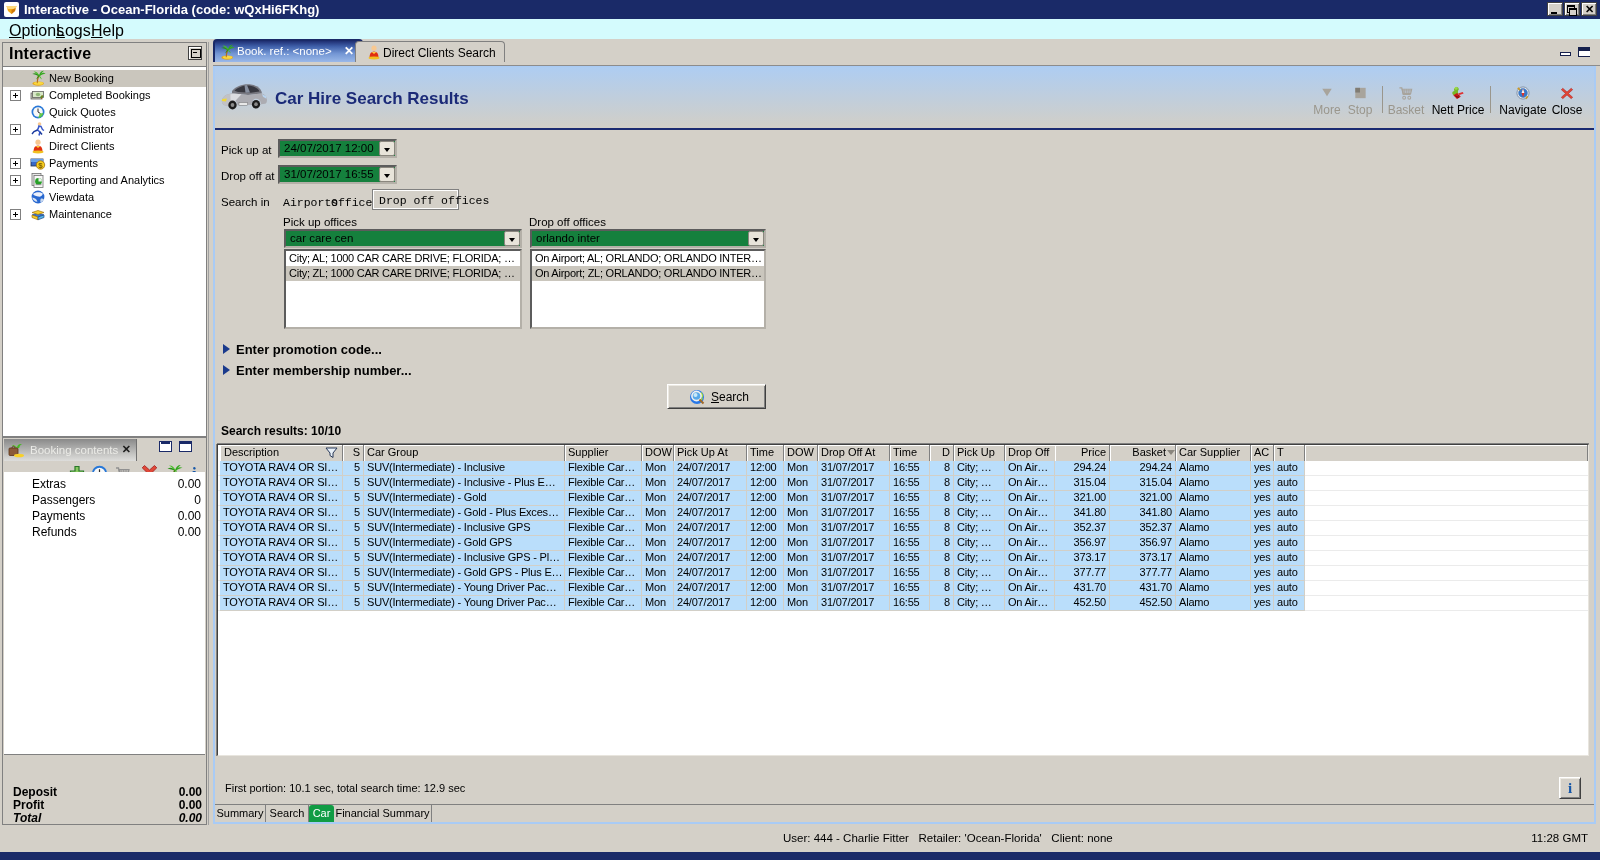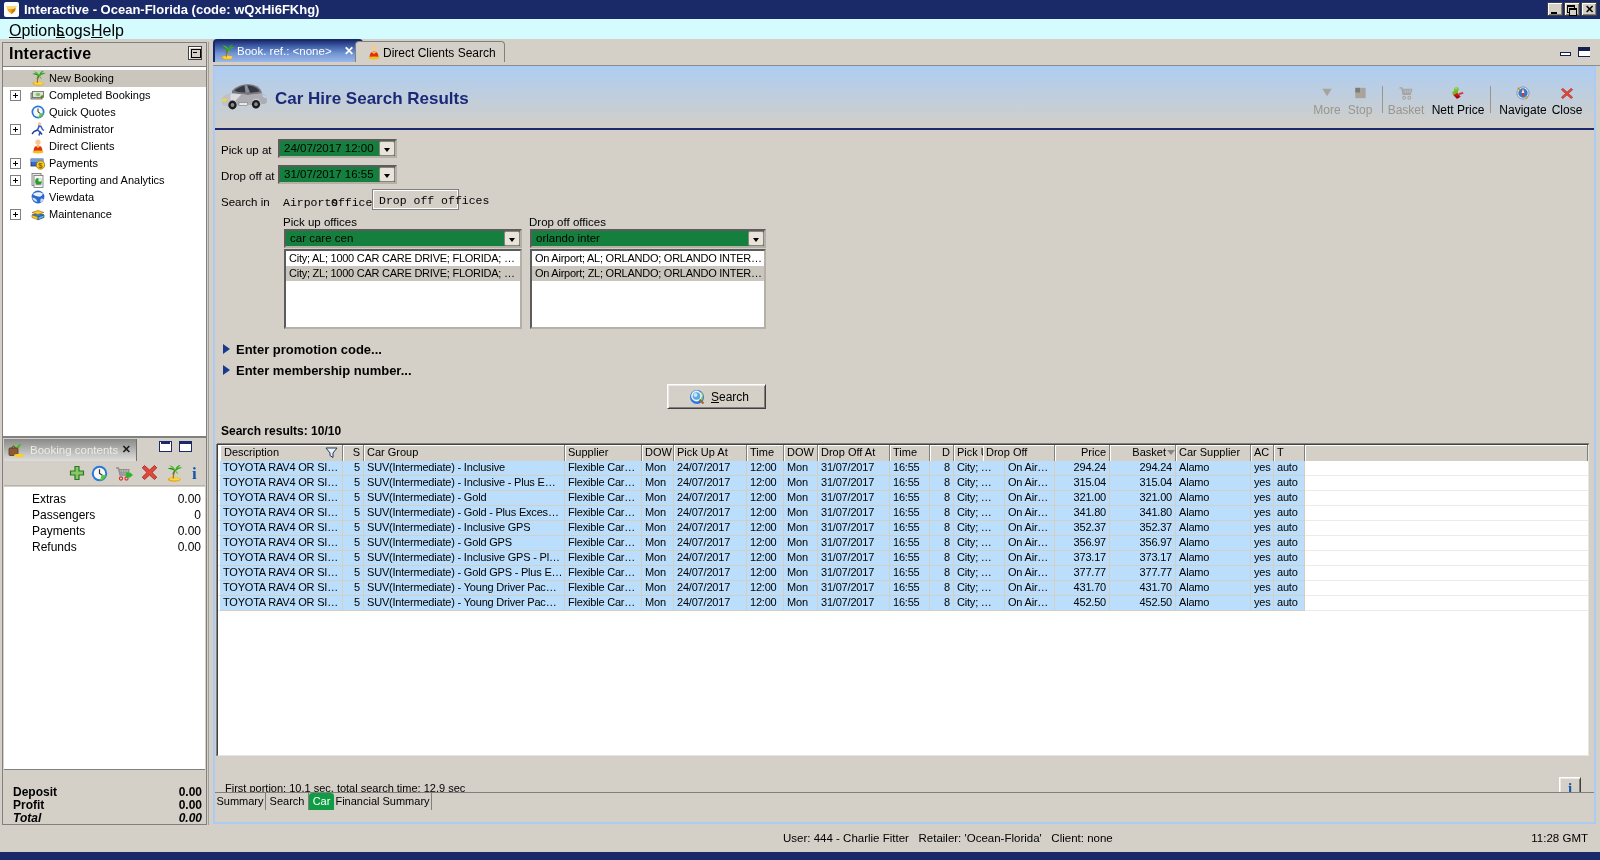--- a/index.html
+++ b/index.html
@@ -39,21 +39,21 @@
 
 #bookpanel { left:2px; top:437px; width:205px; height:388px; background:#d4d0c8; border:1px solid #808080; }
 #booktab { position:absolute; left:1px; top:1px; width:133px; height:22px; background:linear-gradient(#898989,#c6c6c4 70%,#dddddb); border-right:1px solid #707070; color:#ebebe7; }
 #booktab .btx { position:absolute; left:26px; top:5px; font-size:11.5px; }
 #booktab .bx { position:absolute; right:5px; top:4px; color:#1a1a1a; font-weight:bold; font-size:11px; }
 .bkbtn { position:absolute; top:3px; width:13px; height:11px; background:#fff; border:1px solid #1a2a68; }
 #bookmin:after { content:""; position:absolute; left:1px; top:0px; width:9px; height:2px; background:#1a2a68; }
 #bookmax:after { content:""; position:absolute; left:0px; top:0px; width:11px; height:2px; background:#1a2a68; }
 #booktoolbar { position:absolute; left:1px; top:23px; right:1px; height:25px; background:#d4d0c8; border-bottom:1px solid #b8b4ac; }
 #booktoolbar svg { position:absolute; top:3px; }
-#bookwhite { position:absolute; left:1px; top:49px; right:1px; height:283px; background:#fff; border-bottom:1px solid #808080; }
+#bookwhite { position:absolute; left:1px; top:34px; right:1px; height:283px; background:#fff; border-bottom:1px solid #808080; }
 .brow { position:absolute; left:0; width:100%; height:16px; font-size:12px; }
 .brow .l { position:absolute; left:28px; top:1px; }
 .brow .v { position:absolute; right:4px; top:1px; }
 .srow { position:absolute; left:0; width:100%; height:13px; font-weight:bold; font-size:12px; }
 .srow .l { position:absolute; left:10px; top:0; }
 .srow .v { position:absolute; right:4px; top:0; }
 
 
 #mainarea { left:209px; top:39px; width:1391px; height:790px; }
 .mdibtn { position:absolute; top:8px; width:12px; height:10px; }
@@ -101,21 +101,21 @@
 
 
 #restitle { position:absolute; left:6px; top:357px; font-weight:bold; font-size:12px; }
 #rtable { position:absolute; left:2px; top:377px; width:1372px; height:312px; background:#fff; border:1px solid; border-color:#404040 #e8e5de #e8e5de #404040; box-shadow:0 -1px 0 #808080, -1px 0 0 #808080; }
 .hcell { position:absolute; top:0; height:16px; background:#d4d0c8; border-right:1px solid #808080; box-shadow:inset 1px 1px 0 #fff; font-size:11px; padding:1px 3px; white-space:nowrap; overflow:hidden; }
 .rrow { position:absolute; left:0; height:15px; width:1370px; box-shadow:inset 0 -1px 0 #ebebeb; background:#fff; }
 .rcell { position:absolute; top:0; height:15px; background:#badefb; font-size:11px; letter-spacing:-0.2px; padding:0px 3px; white-space:nowrap; overflow:hidden; border-right:1px solid #d2cfc7; border-bottom:1px solid #d2cfc7; }
 
 #portionbar { position:absolute; left:2px; top:690px; width:1372px; height:47px; }
 #infobtn { position:absolute; left:1344px; top:710px; width:22px; height:22px; background:#d4d0c8; border:1px solid; border-color:#fff #404040 #404040 #fff; box-shadow:inset 1px 1px 0 #ece9e2, inset -1px -1px 0 #808080; color:#1556a8; font-family:"Liberation Serif",serif; font-weight:bold; font-size:15px; text-align:center; line-height:20px; }
-#bottabs { position:absolute; left:0px; bottom:0px; width:100%; height:30px; border-top:1px solid #808080; background:#d4d0c8; }
+#bottabs { position:absolute; left:0px; bottom:0px; width:100%; height:18px; border-top:1px solid #808080; background:#d4d0c8; }
 .btab { position:absolute; top:0; height:17px; padding-top:2px; text-align:center; border-right:1px solid #808080; font-size:11px; white-space:nowrap; overflow:hidden; }
 #cartab { background:#109c44; color:#fff; border-radius:3px 3px 0 0; border-right:none; }
 
 
 #statusbar { left:0; top:826px; width:1600px; height:26px; background:#d4d0c8; font-size:12px; }
 #blueband { left:0; top:852px; width:1600px; height:8px; background:#1a2a68; }
 </style>
 </head>
 <body>
 <div class="abs" id="titlebar">
@@ -485,21 +485,21 @@
         <div class="hcell" style="left:146px;width:201px;">Car Group</div>
         <div class="hcell" style="left:347px;width:77px;">Supplier</div>
         <div class="hcell" style="left:424px;width:32px;">DOW</div>
         <div class="hcell" style="left:456px;width:73px;">Pick Up At</div>
         <div class="hcell" style="left:529px;width:37px;">Time</div>
         <div class="hcell" style="left:566px;width:34px;">DOW</div>
         <div class="hcell" style="left:600px;width:72px;">Drop Off At</div>
         <div class="hcell" style="left:672px;width:40px;">Time</div>
         <div class="hcell" style="left:712px;width:24px;text-align:right;">D</div>
         <div class="hcell" style="left:736px;width:51px;">Pick Up</div>
-        <div class="hcell" style="left:765px;width:72px;">Drop Off</div>
+        <div class="hcell" style="left:787px;width:72px;">Drop Off</div>
         <div class="hcell" style="left:837px;width:55px;text-align:right;">Price</div>
         <div class="hcell" style="left:892px;width:66px;text-align:right;padding-right:9px;">Basket<svg style="position:absolute;right:-1px;top:5px;" width="9" height="7">
             <path d="M0 0 L8 0 L4 5 Z" fill="#8a867e"></path>
           </svg></div>
         <div class="hcell" style="left:958px;width:75px;">Car Supplier</div>
         <div class="hcell" style="left:1033px;width:23px;">AC</div>
         <div class="hcell" style="left:1056px;width:31px;">T</div>
         <div class="hcell" style="left:1087px;width:283px;"></div>
         <div class="rrow" style="top:16px;">
           <div class="rcell" style="left:2px;width:123px;">TOYOTA RAV4 OR SI…</div>

